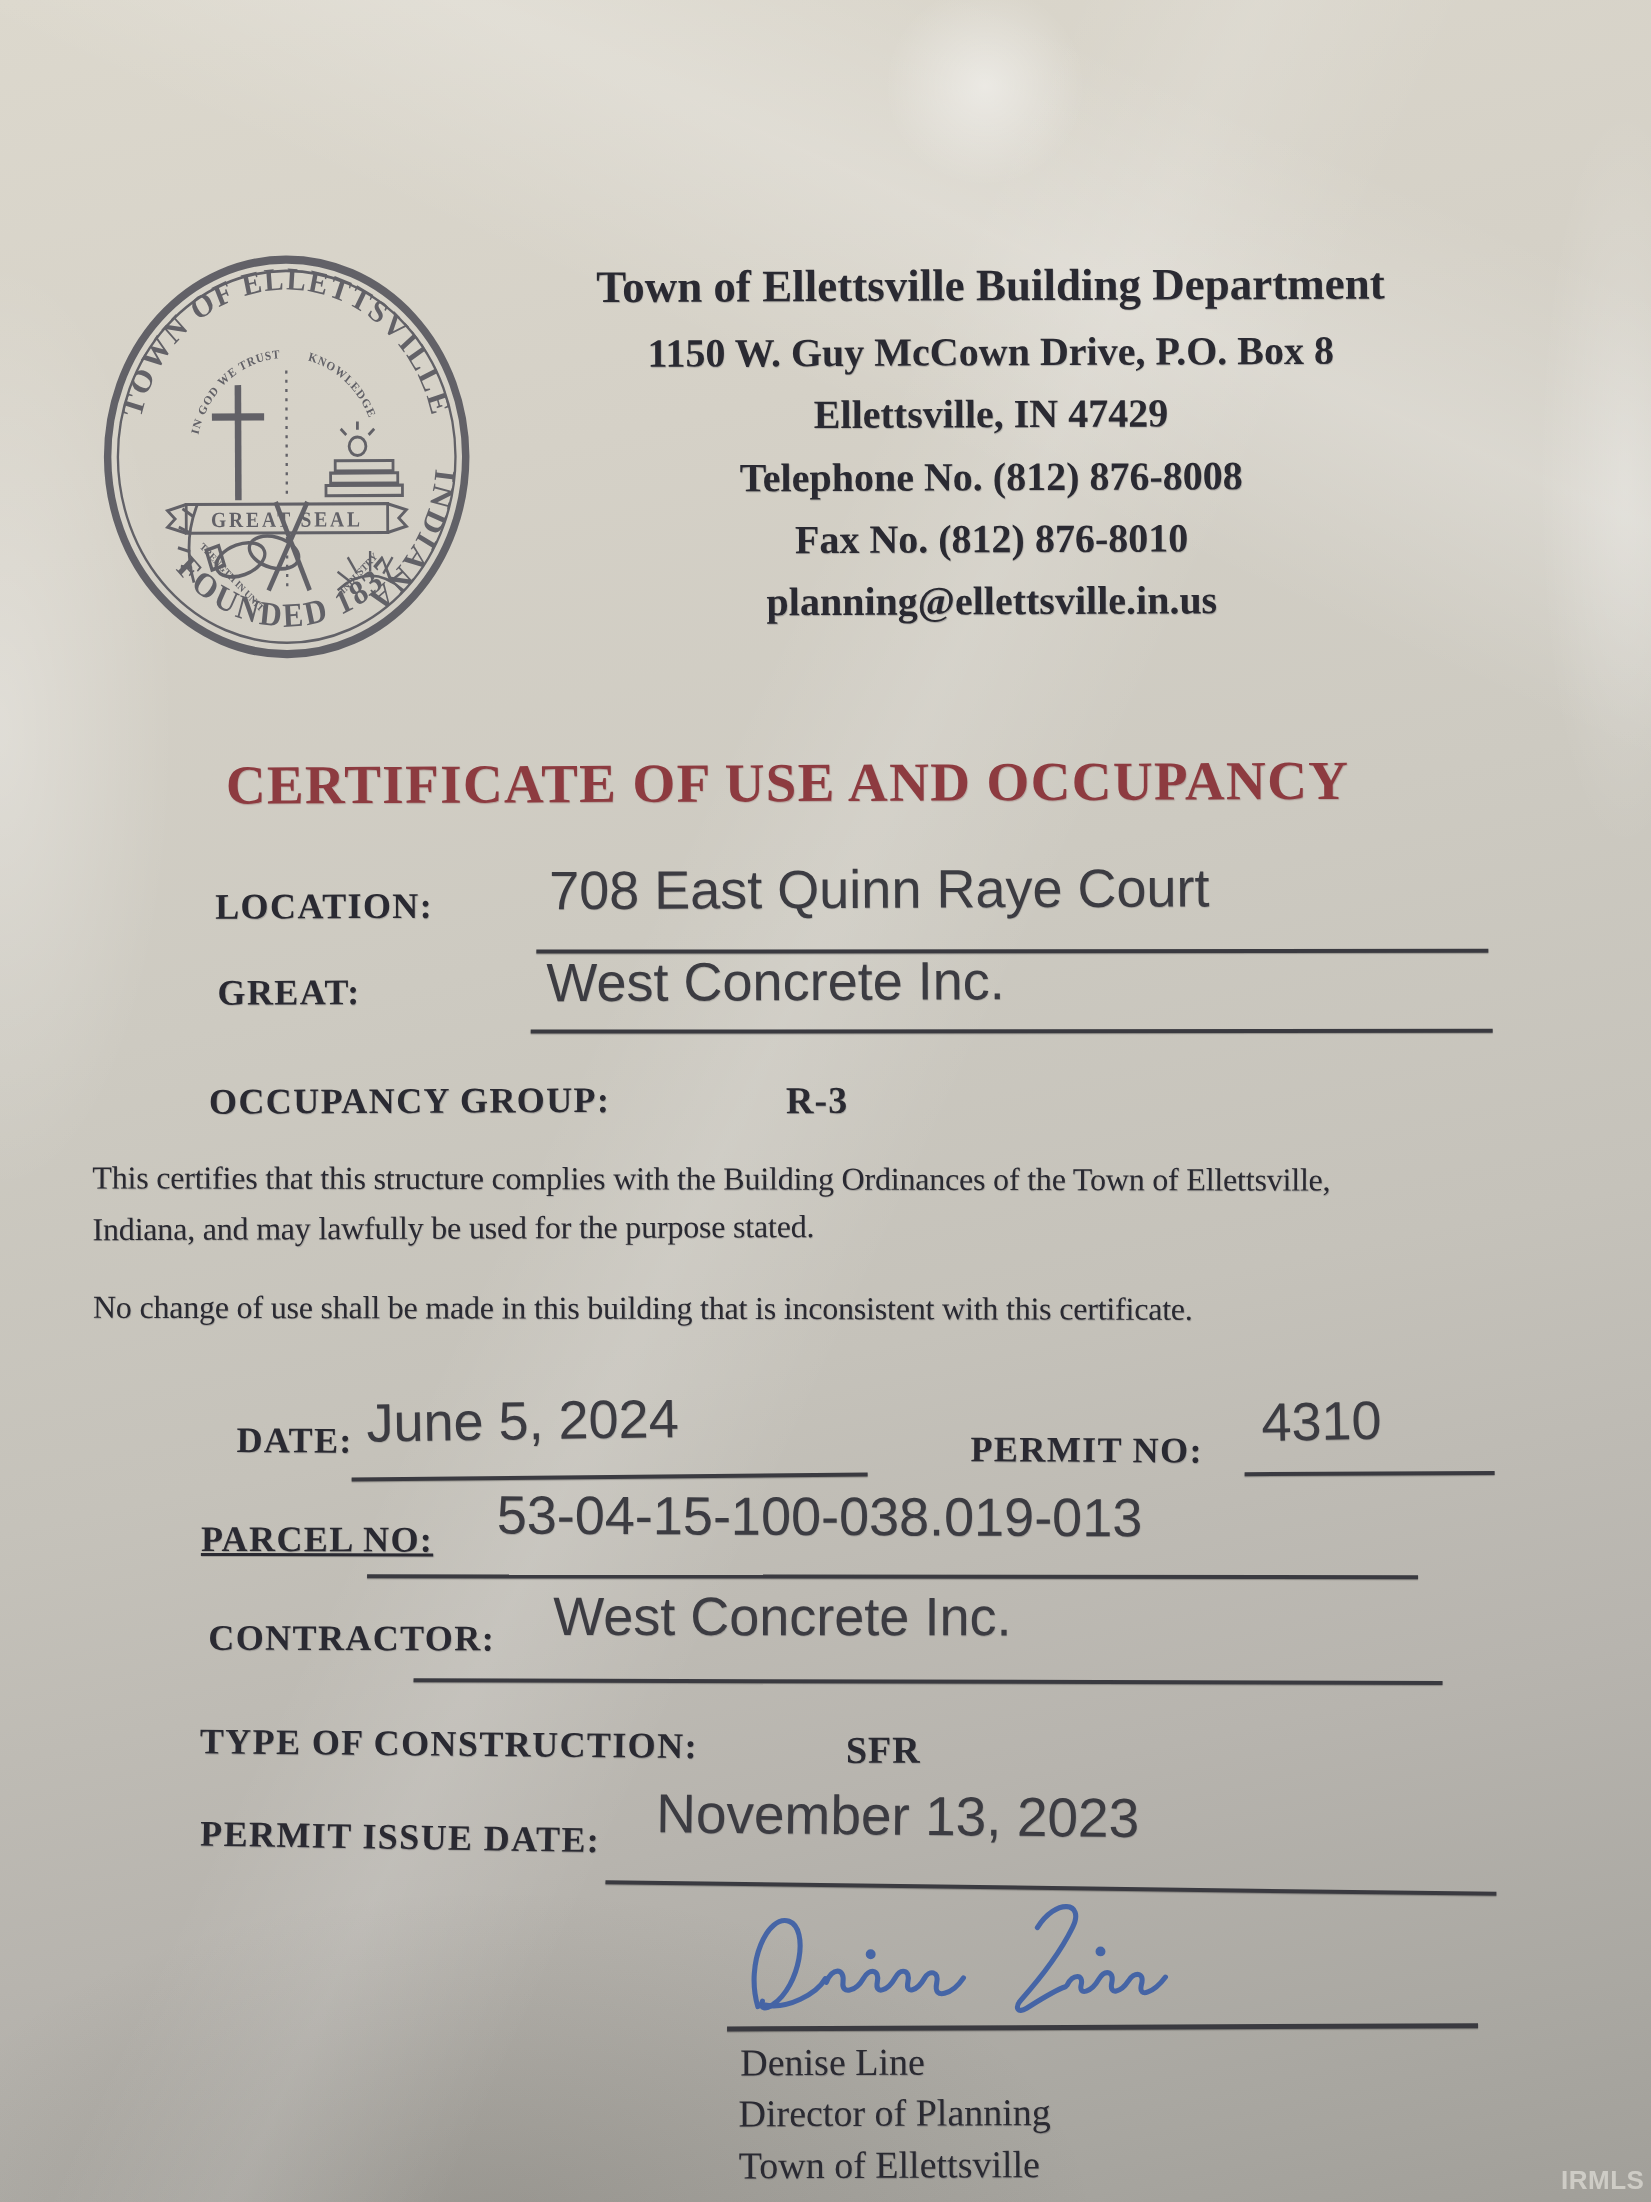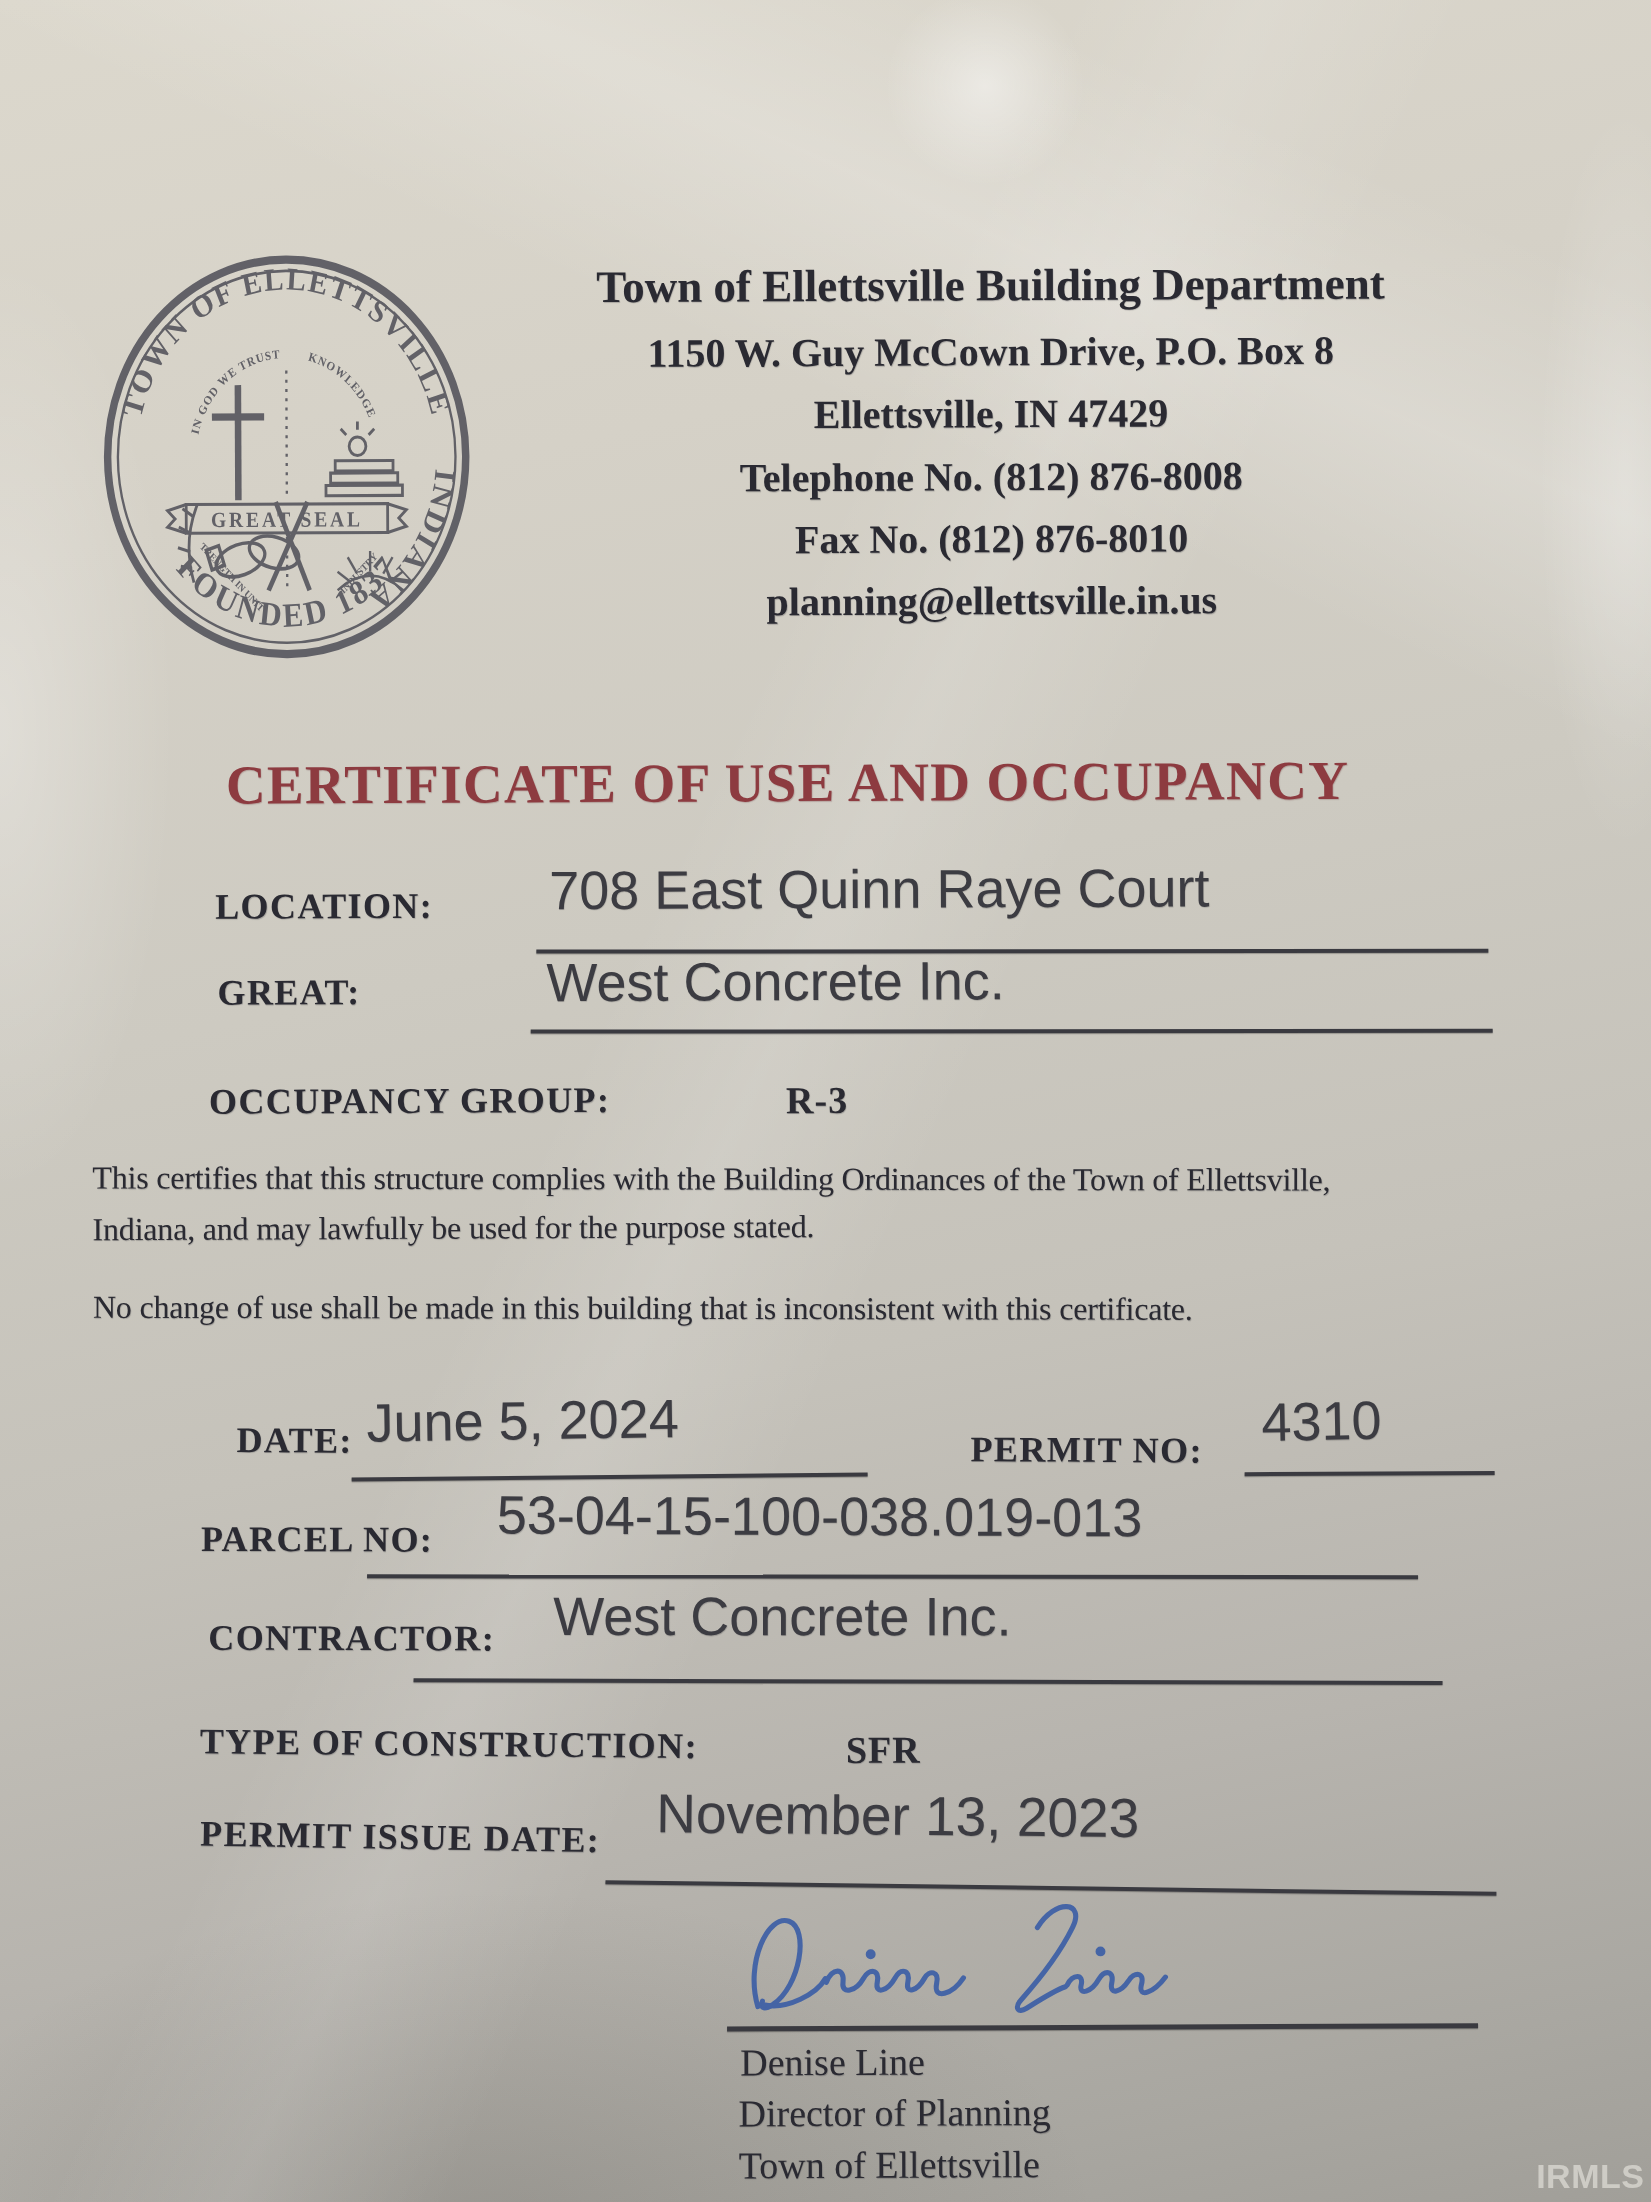--- a/index.html
+++ b/index.html
@@ -25,21 +25,21 @@
     font-size:55px;font-weight:bold;letter-spacing:1.4px;color:#8d3b40;
     text-shadow:0.6px 0.9px 1px rgba(90,30,35,0.25);}
   .label{font-weight:bold;font-size:36px;letter-spacing:1.4px;white-space:nowrap;}
   .value{font-family:"Liberation Sans",sans-serif;font-size:54px;color:#3c3c42;
     white-space:nowrap;text-shadow:0.5px 0.8px 0.8px rgba(20,20,26,0.20);}
   .value-serif{font-weight:bold;font-size:38px;letter-spacing:1px;white-space:nowrap;}
   .rule{height:3.8px;background:#3a3a40;box-shadow:0 1px 1px rgba(0,0,0,0.25);}
   .para{font-size:32px;letter-spacing:-0.2px;white-space:nowrap;}
   .sig-text{font-size:38px;white-space:nowrap;}
   .watermark{right:7.6px;bottom:5.7px;font-family:"Liberation Sans",sans-serif;
-    font-weight:bold;font-size:34px;letter-spacing:0.5px;color:rgba(242,240,234,0.55);}
+    font-weight:bold;font-size:26px;letter-spacing:0.5px;color:rgba(242,240,234,0.55);}
   svg text{font-family:"Liberation Serif",serif;}
 </style>
 </head>
 <body>
 
 <div class="photo">
   <div class="content">
 
     <div class="abs" style="left:103px;top:249px;width:373px;height:411px;">
       <svg viewBox="0 0 400 400" width="373" height="411" preserveAspectRatio="none" style="opacity:0.85;">
@@ -158,21 +158,21 @@
     <div class="abs para ink" style="left:92px;top:1208px;">Indiana, and may lawfully be used for the purpose stated.</div>
     <div class="abs para ink" style="left:92px;top:1289px;transform:rotate(0.35deg);">No change of use shall be made in this building that is inconsistent with this certificate.</div>
 
     <div class="abs label ink" style="left:187px;top:1417px;transform:rotate(0.6deg);margin-left:48px;">DATE:</div>
     <div class="abs value" style="left:365px;top:1388px;transform:rotate(-0.6deg);">June 5, 2024</div>
     <div class="abs rule" style="left:350px;top:1474px;width:516px;transform:rotate(-0.3deg);"></div>
     <div class="abs label ink" style="left:969px;top:1430px;transform:rotate(0.6deg);">PERMIT NO:</div>
     <div class="abs value" style="left:1260px;top:1392px;transform:rotate(-0.8deg);">4310</div>
     <div class="abs rule" style="left:1243px;top:1474px;width:250px;"></div>
 
-    <div class="abs label ink" style="left:199px;top:1516px;transform:rotate(0.4deg);">PARCEL NO:</div>
+    <div class="abs label ink" style="left:199px;top:1516px;transform:rotate(0.4deg);text-decoration:underline;">PARCEL NO:</div>
     <div class="abs value" style="left:495px;top:1485px;transform:rotate(0.5deg);">53-04-15-100-038.019-013</div>
     <div class="abs rule" style="left:365px;top:1575px;width:1051px;transform:rotate(0.3deg);"></div>
 
     <div class="abs label ink" style="left:206px;top:1615px;transform:rotate(0.4deg);">CONTRACTOR:</div>
     <div class="abs value" style="left:551px;top:1585px;transform:rotate(0.3deg);">West Concrete Inc.</div>
     <div class="abs rule" style="left:411px;top:1680px;width:1029px;transform:rotate(0.4deg);"></div>
 
     <div class="abs label ink" style="left:197px;top:1721px;transform:rotate(0.8deg);">TYPE OF CONSTRUCTION:</div>
     <div class="abs value-serif ink" style="left:843px;top:1728px;">SFR</div>
 

